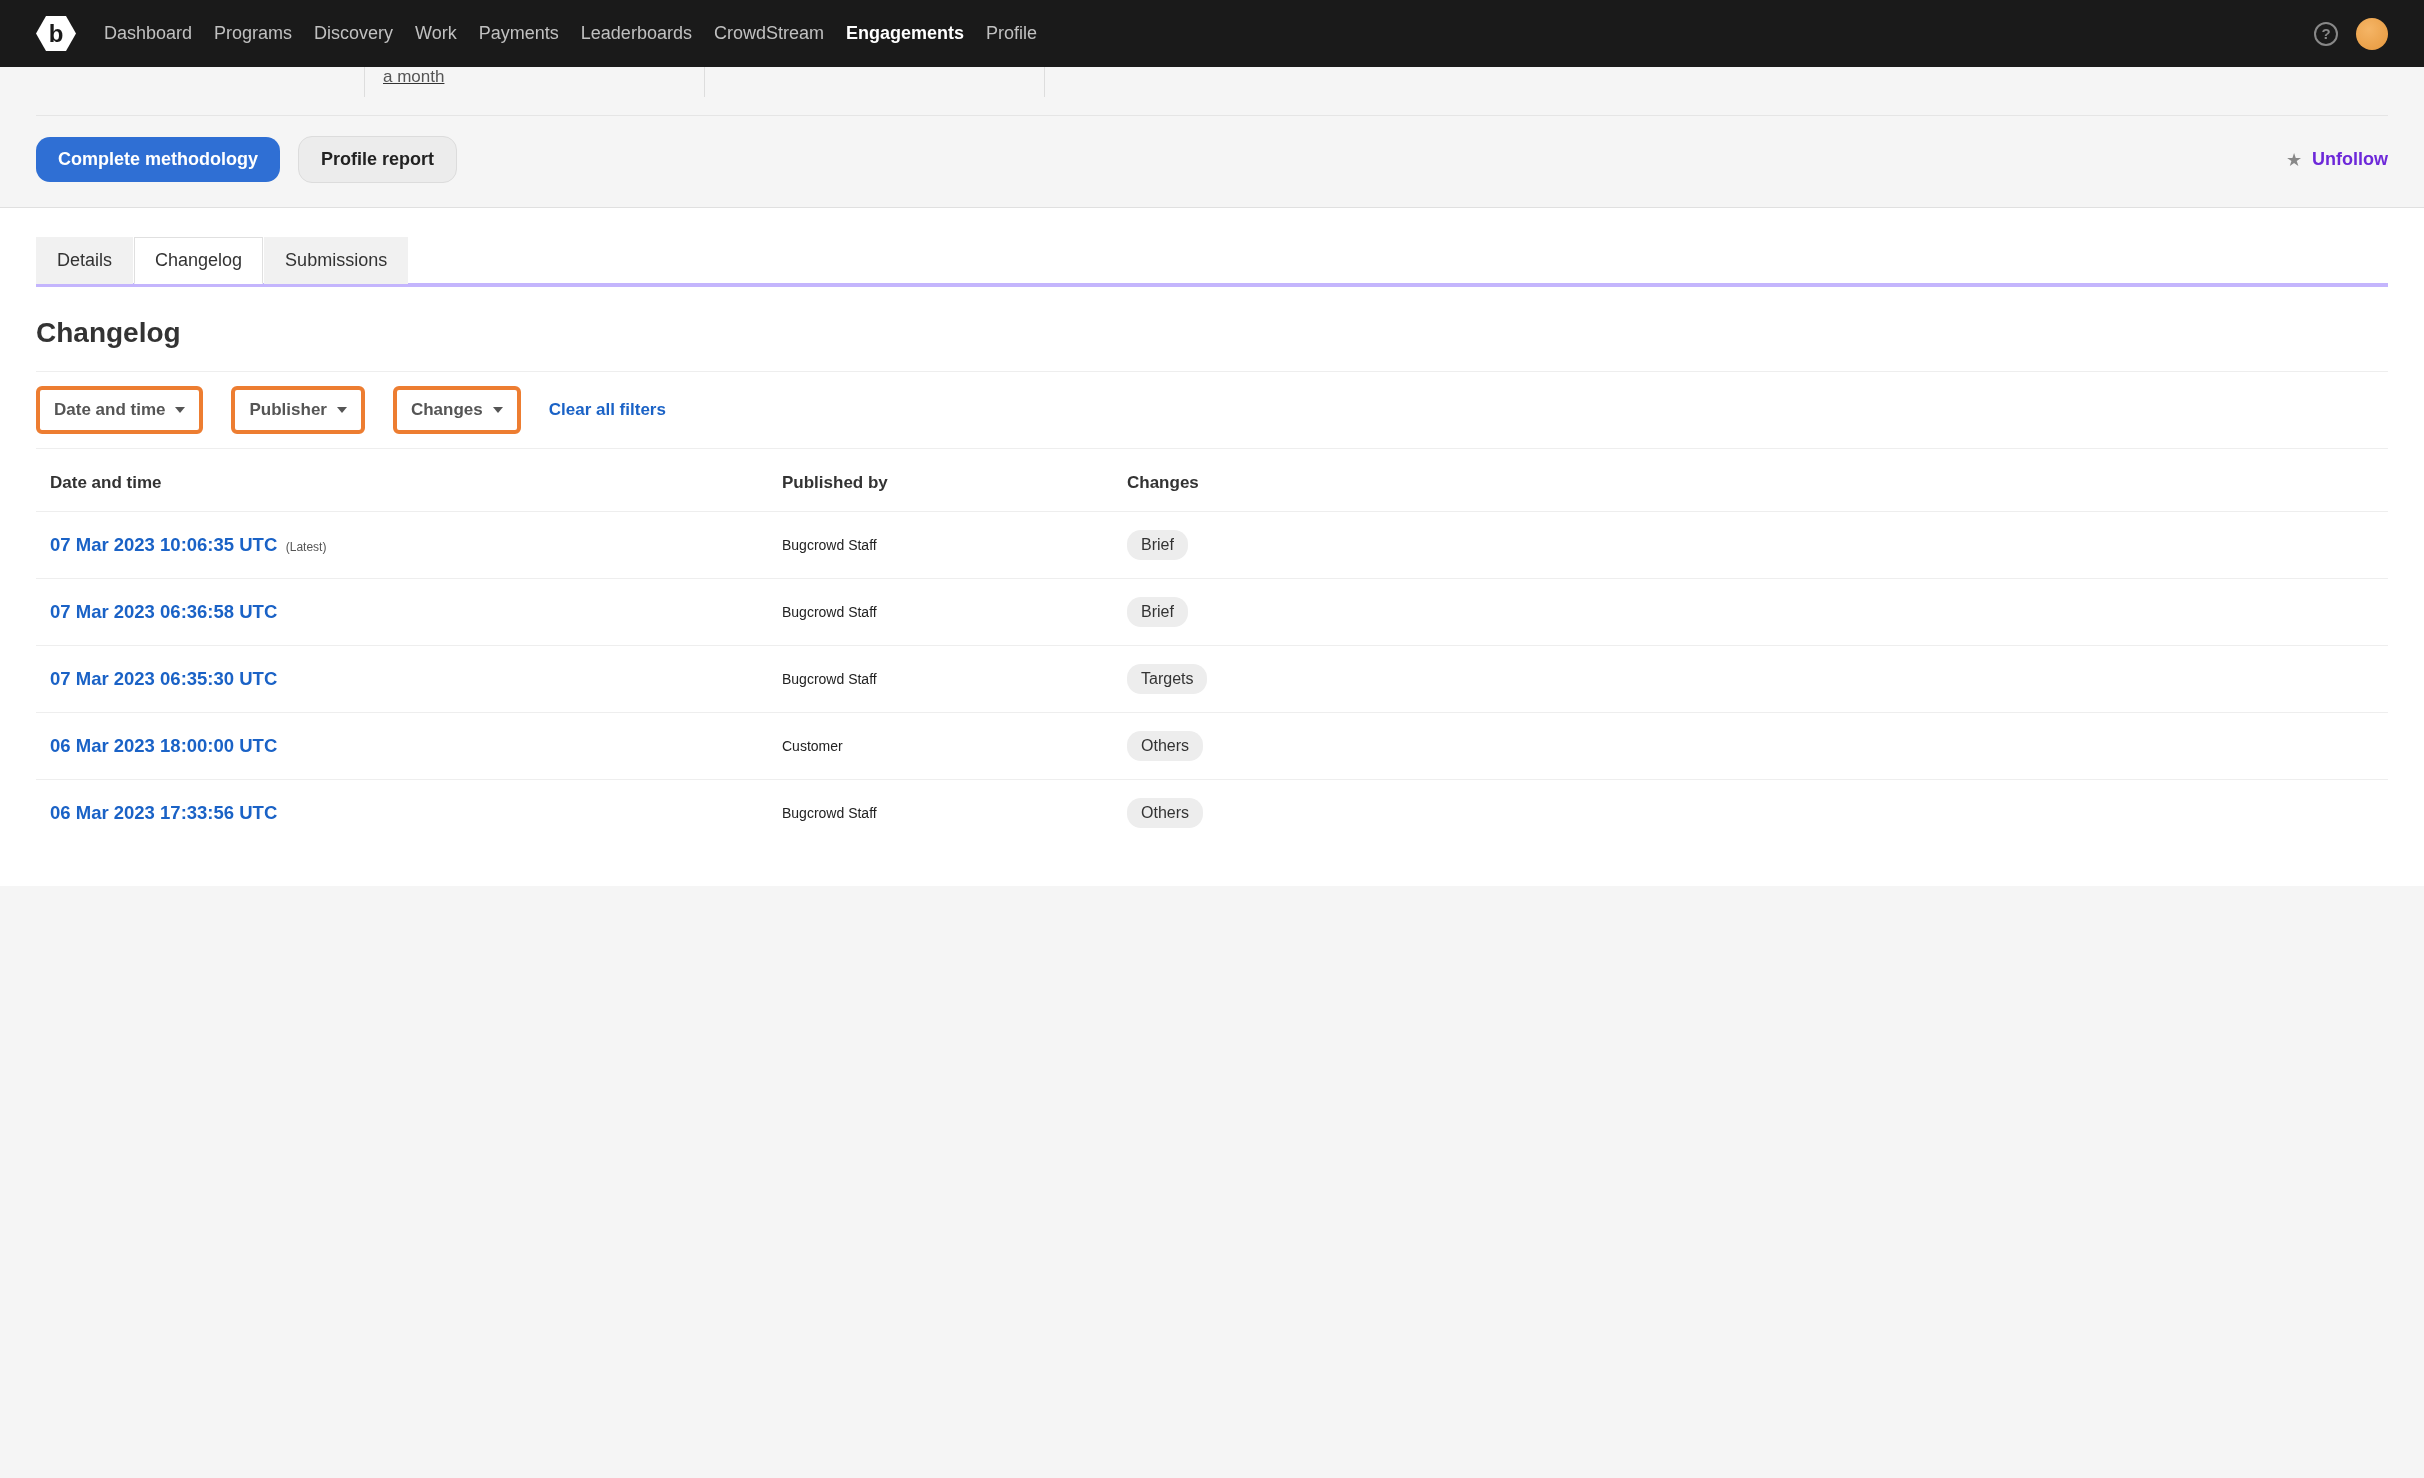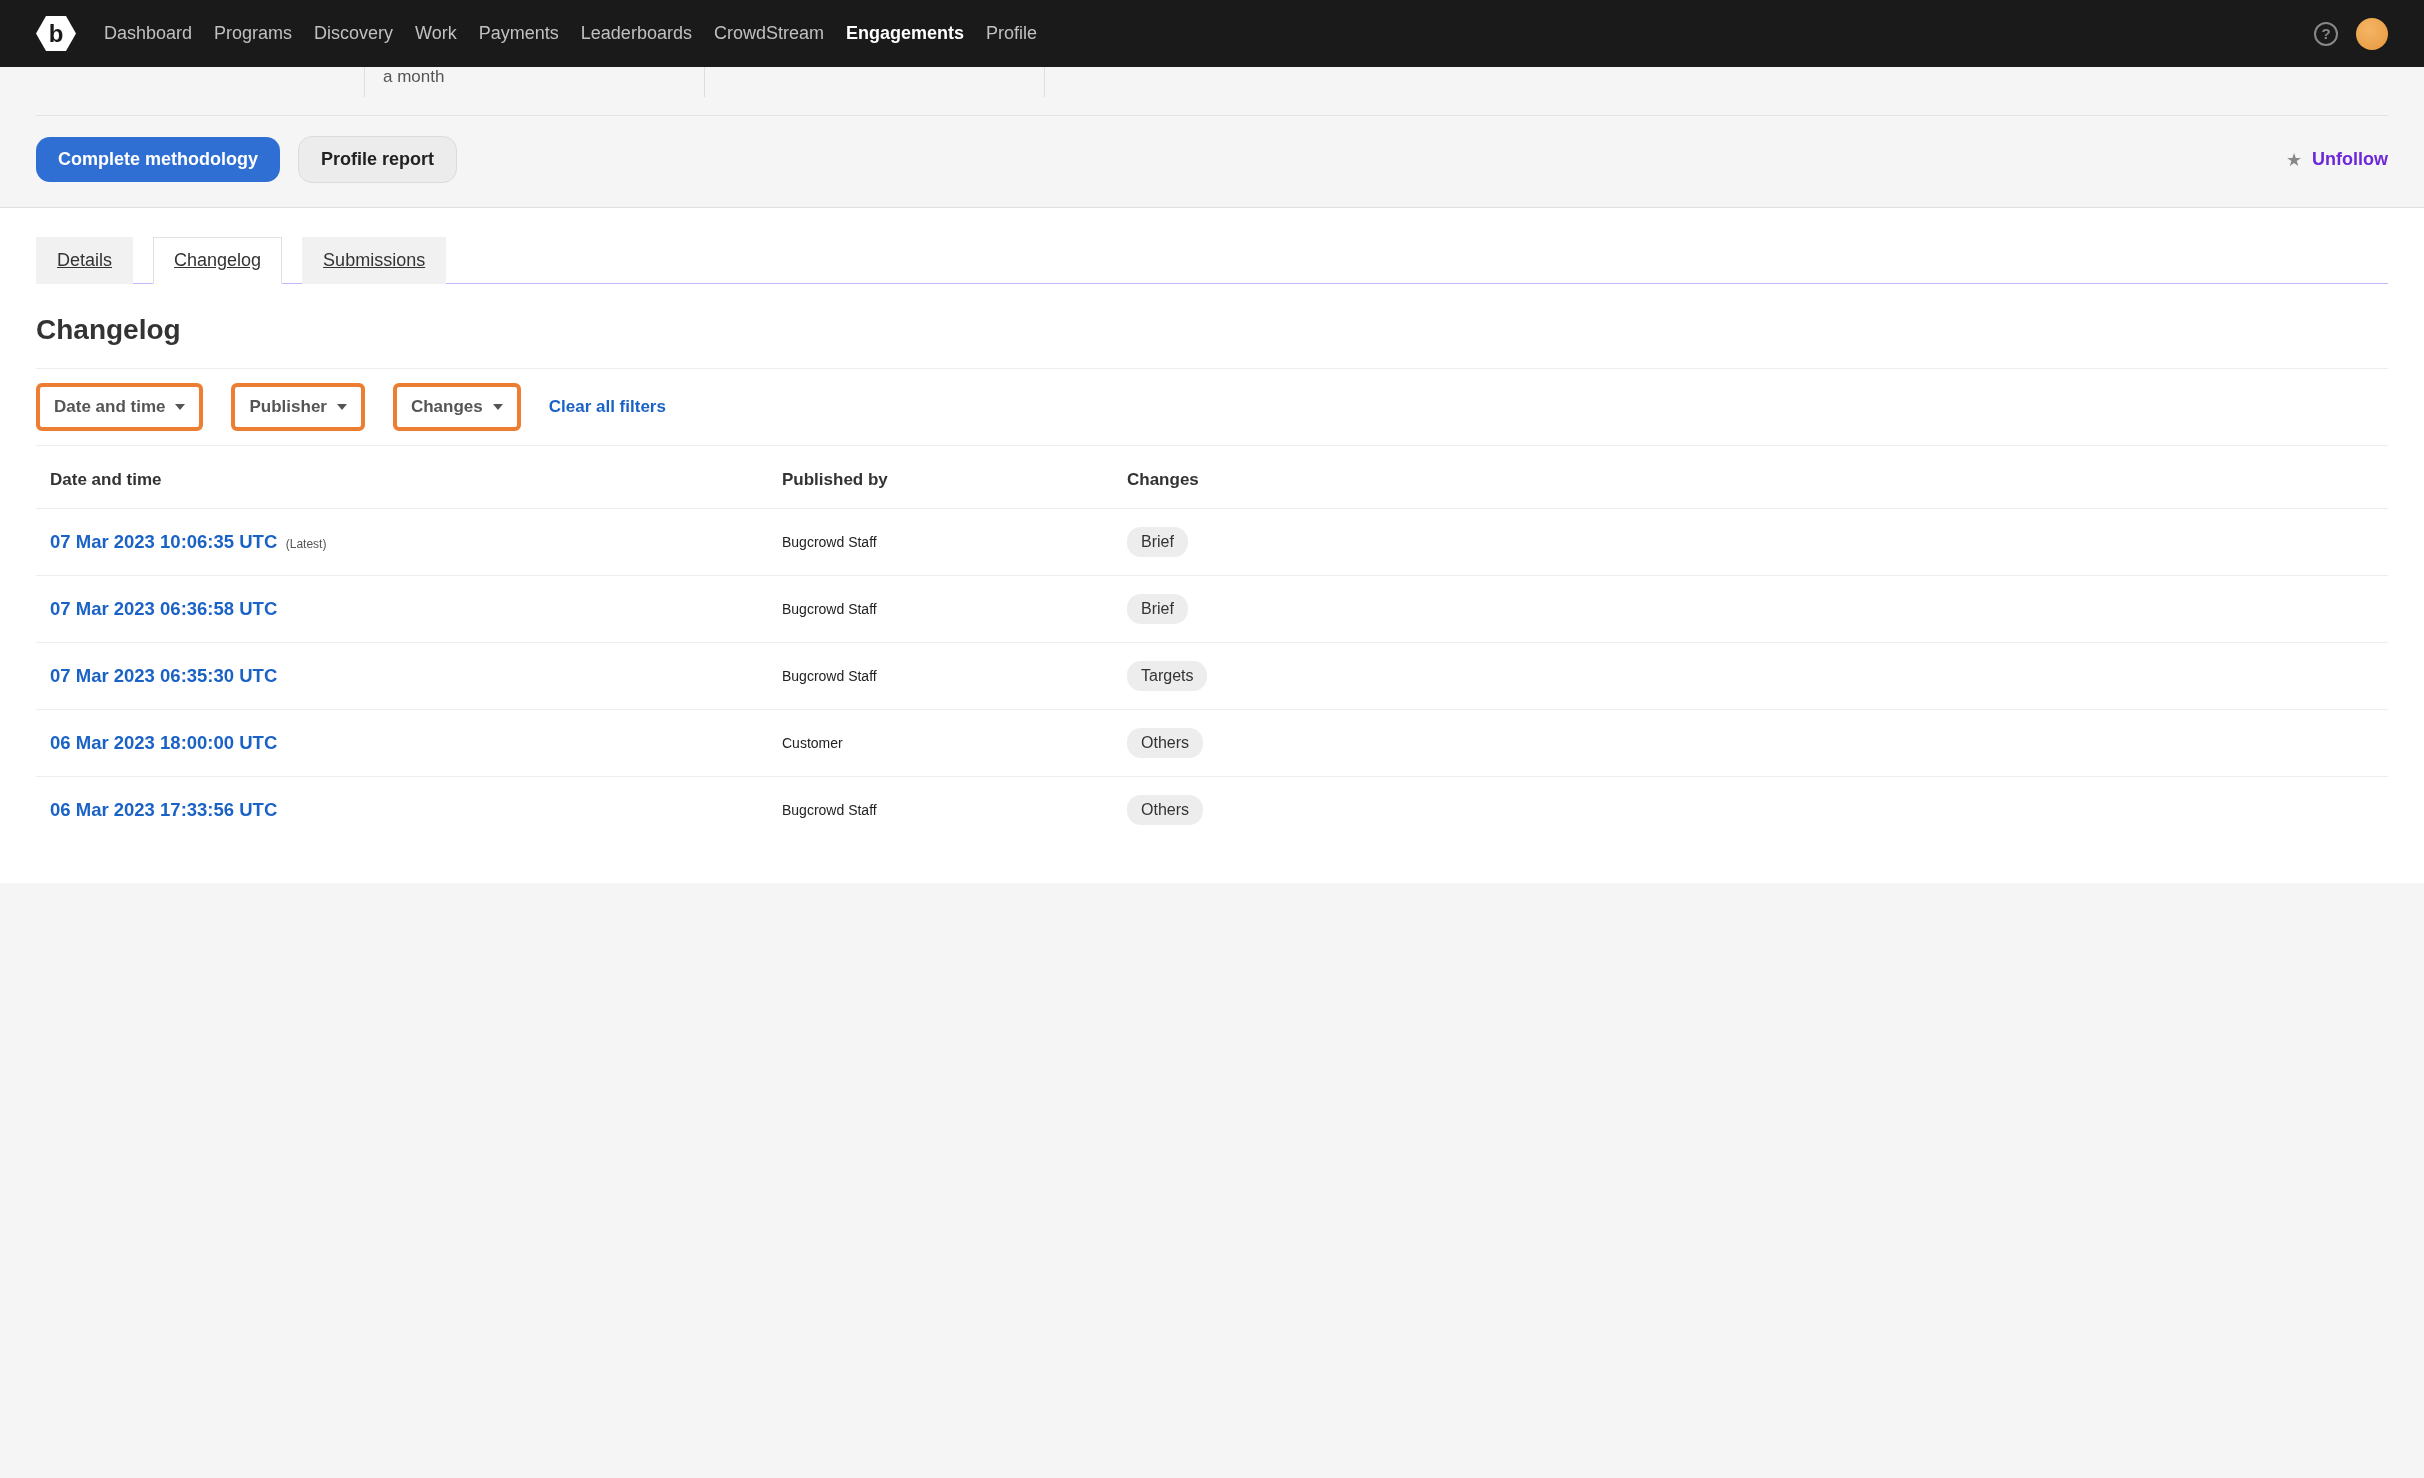--- a/index.html
+++ b/index.html
@@ -136,24 +136,23 @@
     font-weight: 600;
     font-size: 18px;
     cursor: pointer;
   }
   .content {
     background: #fff;
     padding: 0 36px 40px 36px;
   }
   .tabs {
     display: flex;
-    gap: 20px;
+    gap: 1px;
     padding-top: 28px;
-    border-bottom: 1px solid #c4b5fd;
-    text-decoration: underline;
+    border-bottom: 4px solid #c4b5fd;
   }
   .tab {
     padding: 12px 20px;
     background: #f1f1f1;
     color: #333;
     font-size: 18px;
     cursor: pointer;
     border: 1px solid transparent;
     border-bottom: none;
     position: relative;
@@ -275,21 +274,21 @@
   </div>
   <div class="nav-right">
     <div class="help-icon">?</div>
     <div class="avatar"></div>
   </div>
 </div>
 
 <div class="subheader">
   <div class="info-row">
     <div class="info-cell spacer"></div>
-    <div class="info-cell" style="flex:0 0 340px;">
+    <div class="info-cell" style="flex:0 0 340px;text-decoration:underline;">
       <span class="info-text">a month</span>
     </div>
     <div class="info-cell" style="flex:0 0 340px;"></div>
     <div class="info-cell" style="flex:0 0 50px;"></div>
   </div>
   <div class="action-row">
     <button class="btn btn-primary">Complete methodology</button>
     <button class="btn btn-secondary">Profile report</button>
     <div class="follow-area">
       <span class="star-icon">★</span>

